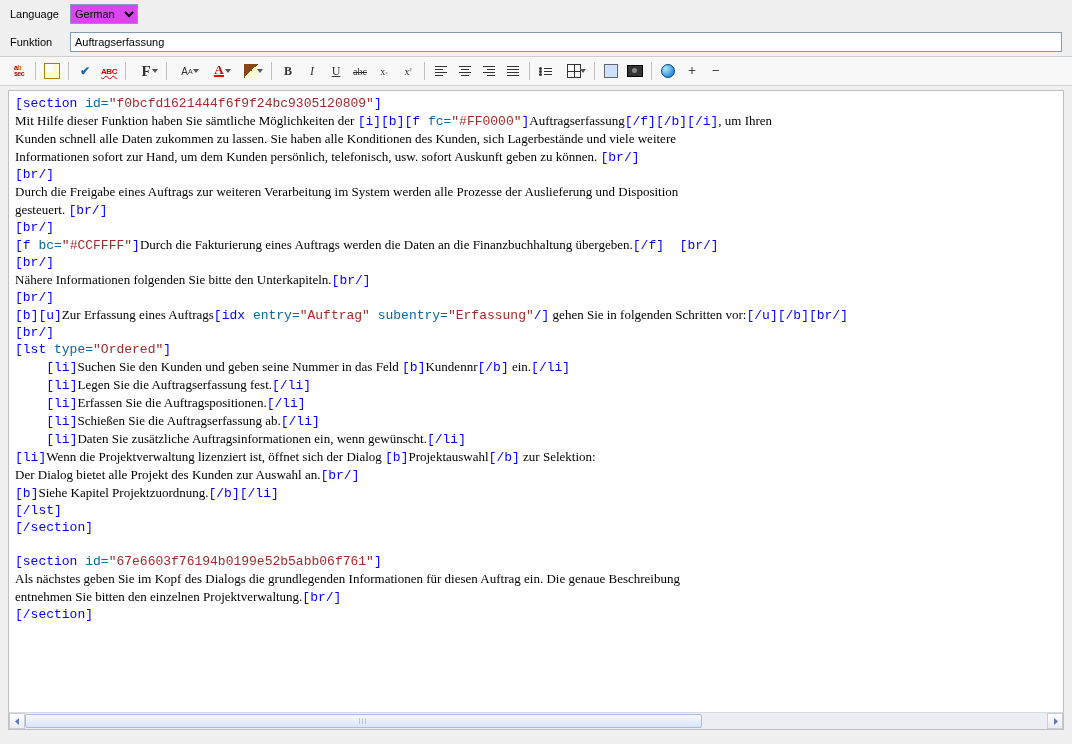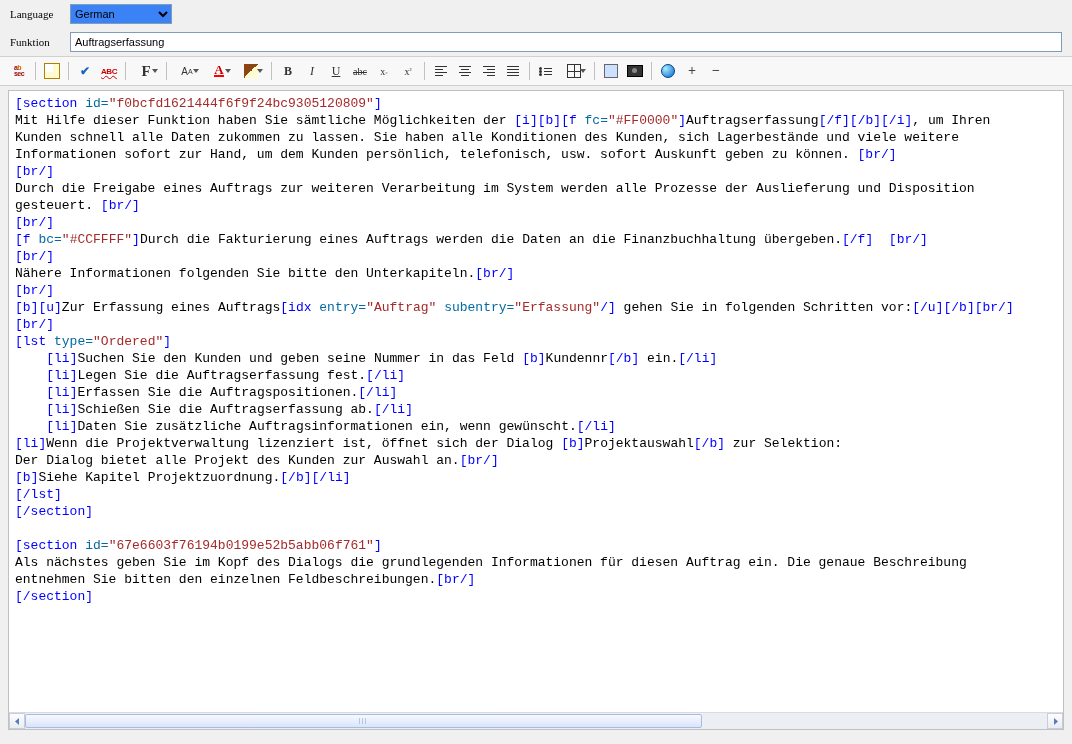--- a/index.html
+++ b/index.html
@@ -14,28 +14,27 @@
     overflow: hidden;
   }
   .form-row {
     display: flex;
     align-items: center;
     padding: 4px 10px;
   }
   .form-label {
     width: 60px;
     color: #000;
-    font-family: Liberation Serif, serif;
   }
   select.lang {
-    width: 102px;
+    width: 68px;
     font-size: 11px;
     height: 20px;
     border: 1px solid #7f9db9;
-    background: #3b82f6;
+    background: #d946ef;
   }
   input.caption {
     flex: 1;
     height: 18px;
     border: 1px solid #7f9db9;
     padding: 0 4px;
     font-size: 11px;
     background: #fff;
   }
   .toolbar {
@@ -94,21 +93,21 @@
     font-family: 'Courier New', monospace;
     font-size: 13px;
     line-height: 17px;
     white-space: pre;
     overflow: hidden;
     color: #000;
   }
   .t-tag   { color: #0000ff; }
   .t-attr  { color: #0369a1; }
   .t-val   { color: #a52a2a; }
-  .t-text  { color: #000; }
+  .t-text  { color: #000; font-family: Liberation Serif, serif; }
 
   .hscroll {
     position: absolute;
     left: 0; right: 0; bottom: 0;
     height: 16px;
     background: #eceef3;
     border-top: 1px solid #d8dbe2;
     display: flex;
     align-items: stretch;
   }
@@ -305,21 +304,21 @@
 <span>    </span><span class="t-tag">[</span><span class="t-tag">li</span><span class="t-tag">]</span><span class="t-text">Schießen Sie die Auftragserfassung ab.</span><span class="t-tag">[/</span><span class="t-tag">li</span><span class="t-tag">]</span>
 <span>    </span><span class="t-tag">[</span><span class="t-tag">li</span><span class="t-tag">]</span><span class="t-text">Daten Sie zusätzliche Auftragsinformationen ein, wenn gewünscht.</span><span class="t-tag">[/</span><span class="t-tag">li</span><span class="t-tag">]</span>
 <span class="t-tag">[</span><span class="t-tag">li</span><span class="t-tag">]</span><span class="t-text">Wenn die Projektverwaltung lizenziert ist, öffnet sich der Dialog </span><span class="t-tag">[</span><span class="t-tag">b</span><span class="t-tag">]</span><span class="t-text">Projektauswahl</span><span class="t-tag">[/</span><span class="t-tag">b</span><span class="t-tag">]</span><span class="t-text"> zur Selektion:</span>
 <span class="t-text">Der Dialog bietet alle Projekt des Kunden zur Auswahl an.</span><span class="t-tag">[</span><span class="t-tag">br/</span><span class="t-tag">]</span>
 <span class="t-tag">[</span><span class="t-tag">b</span><span class="t-tag">]</span><span class="t-text">Siehe Kapitel Projektzuordnung.</span><span class="t-tag">[/</span><span class="t-tag">b</span><span class="t-tag">]</span><span class="t-tag">[/</span><span class="t-tag">li</span><span class="t-tag">]</span>
 <span class="t-tag">[/</span><span class="t-tag">lst</span><span class="t-tag">]</span>
 <span class="t-tag">[/</span><span class="t-tag">section</span><span class="t-tag">]</span>
 
 <span class="t-tag">[</span><span class="t-tag">section</span><span class="t-attr"> id=</span><span class="t-val">"67e6603f76194b0199e52b5abb06f761"</span><span class="t-tag">]</span>
 <span class="t-text">Als nächstes geben Sie im Kopf des Dialogs die grundlegenden Informationen für diesen Auftrag ein. Die genaue Beschreibung</span>
-<span class="t-text">entnehmen Sie bitten den einzelnen Feldbeschreibungen.</span><span class="t-tag">[</span><span class="t-tag">br/</span><span class="t-tag">]</span>
+<span class="t-text">entnehmen Sie bitten den einzelnen Projektverwaltung.</span><span class="t-tag">[</span><span class="t-tag">br/</span><span class="t-tag">]</span>
 <span class="t-tag">[/</span><span class="t-tag">section</span><span class="t-tag">]</span></div>
 
   <div class="hscroll">
     <div class="arrow">
       <svg width="7" height="7" viewBox="0 0 7 7">
           <path d="M5 0 L1 3.5 L5 7 Z" fill="#5b7bb4"></path>
         </svg>
     </div>
     <div class="track">
       <div class="thumb"></div>

